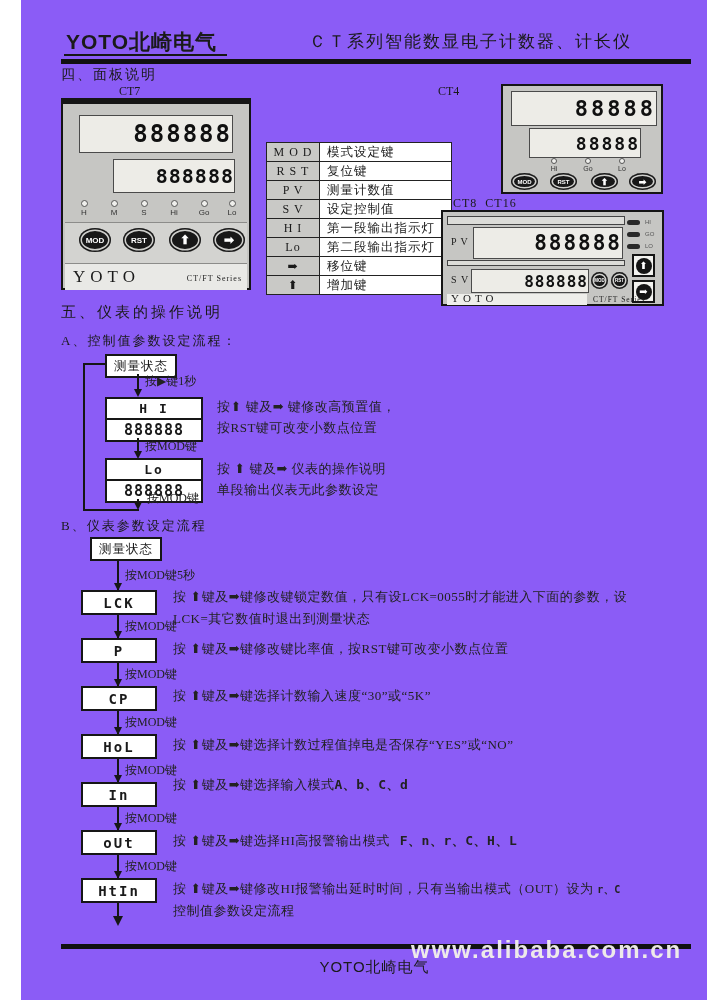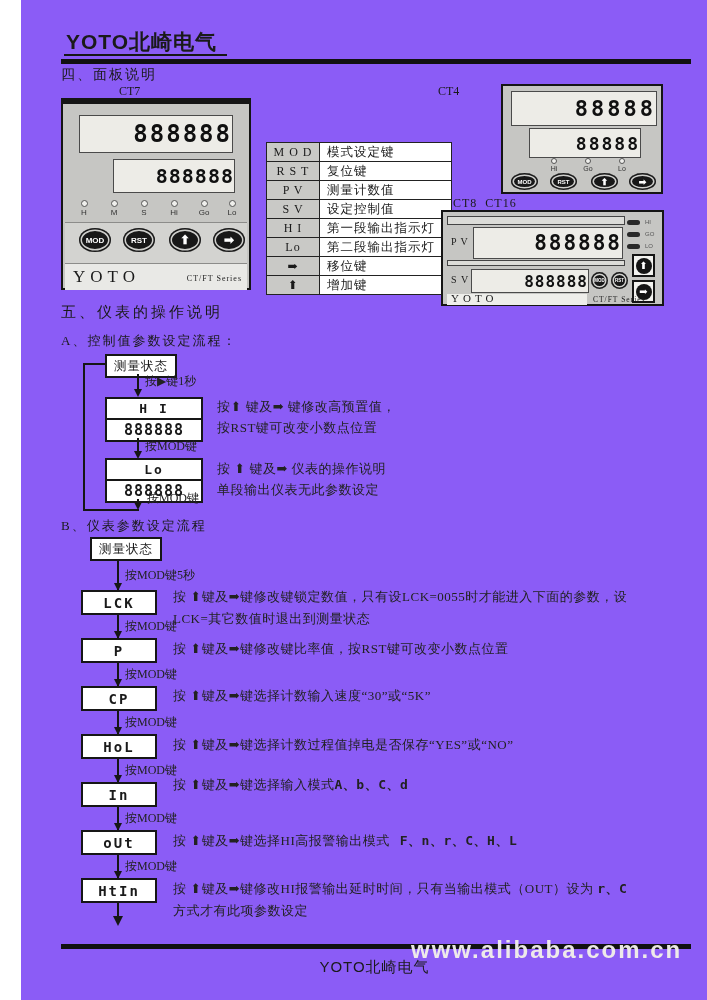--- a/index.html
+++ b/index.html
@@ -35,20 +35,21 @@
   .watermark{position:absolute;left:390px;top:936px;z-index:6;font-family:"Liberation Sans",sans-serif;
              font-weight:bold;font-size:24px;letter-spacing:2px;color:rgba(243,240,233,0.96);white-space:nowrap;}
 </style>
 </head>
 <body>
 
 <div class="page">
 
   <div class="abs sans" style="left:45px;top:28px;font-size:21px;font-weight:bold;letter-spacing:1px;">YOTO北崎电气</div>
   <div class="abs" style="left:43px;top:54px;width:163px;height:2px;background:#161616;"></div>
+  <div class="abs" style="left:288px;top:30px;font-size:17px;letter-spacing:2px;white-space:nowrap;">ＣＴ系列智能数显电子计数器、计长仪</div>
   <div class="abs" style="left:40px;top:59px;width:630px;height:5px;background:#111;"></div>
 
   <div class="abs" style="left:40px;top:66px;font-size:14px;letter-spacing:2px;">四、面板说明</div>
 
   <div class="abs" style="left:98px;top:84px;font-size:12px;">CT7</div>
   <div class="panel" style="left:40px;top:98px;width:190px;height:192px;border-top:6px solid #151515;">
     <div class="lcd" style="left:16px;top:11px;width:152px;height:36px;">
       <span style="font-size:24px;letter-spacing:2px;">888888</span>
     </div>
     <div class="lcd" style="left:50px;top:55px;width:120px;height:32px;">
@@ -226,23 +227,23 @@
   <div class="arrdn" style="left:93px;top:823px;"></div>
   <div class="flowbox seg" style="left:60px;top:830px;width:72px;height:21px;font-size:14px;letter-spacing:2px;">oUt</div>
   <div class="flownote" style="left:152px;top:832px;">
     <span>按 ⬆键及➡键选择HI高报警输出模式</span><span class="seg" style="font-size:13px;padding-left:10px;">F、n、r、C、H、L</span>
   </div>
   <div class="flowlabel" style="left:104px;top:858px;">按MOD键</div>
 
   <div class="arrdn" style="left:93px;top:871px;"></div>
   <div class="flowbox seg" style="left:60px;top:878px;width:72px;height:21px;font-size:14px;letter-spacing:2px;">HtIn</div>
   <div class="flownote" style="left:152px;top:880px;">
-    <span>按 ⬆键及➡键修改HI报警输出延时时间，只有当输出模式（OUT）设为 </span><span class="seg" style="font-size:13px;">r、C</span>
-  </div>
-  <div class="flownote" style="left:152px;top:902px;">方式才有此项参数设定</div>
+    <span>按 ⬆键及➡键修改HI报警输出延时时间，只有当输出模式（OUT）设为 </span><span class="seg" style="font-size:10px;">r、C</span>
+  </div>
+  <div class="flownote" style="left:152px;top:902px;">控制值参数设定流程</div>
 
   <div class="arrdn" style="left:92px;top:916px;border-left-width:5px;border-right-width:5px;border-top-width:10px;"></div>
 
   <div class="abs" style="left:40px;top:944px;width:630px;height:5px;background:#111;z-index:4;"></div>
   <div class="watermark">www.alibaba.com.cn</div>
   <div class="abs sans" style="left:0;top:958px;width:707px;text-align:center;font-size:15px;letter-spacing:1px;">YOTO北崎电气</div>
 
 </div>
 
 </body></html>

